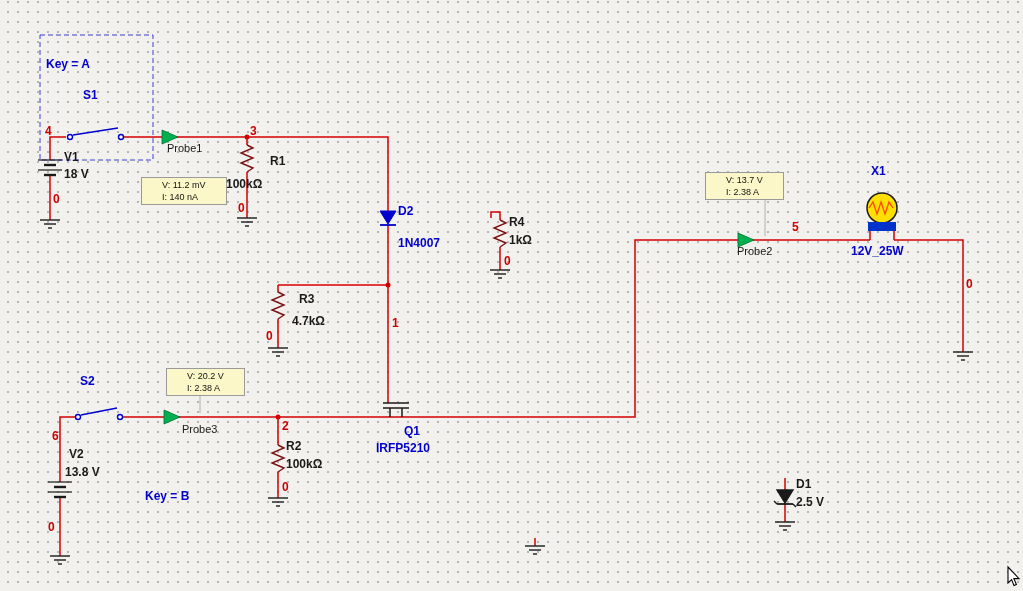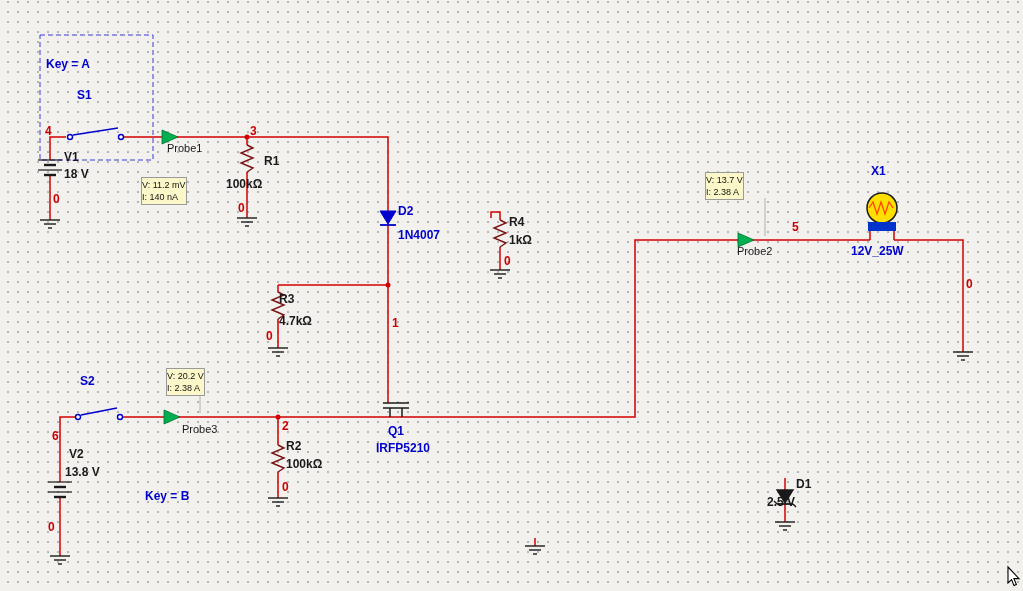--- a/index.html
+++ b/index.html
@@ -11,21 +11,21 @@
     font-family:"Liberation Sans",sans-serif;
   }
   svg.layer{position:absolute;left:0;top:0;}
   .lbl{position:absolute;font:bold 12px "Liberation Sans",sans-serif;color:#1a1a1a;white-space:nowrap;z-index:3;}
   .blue{color:#0000cc;}
   .red{color:#cc0000;}
   .plain{font-weight:400;font-size:11px;color:#1a1a1a;}
   .tip{
     position:absolute;background:#fbf7c8;border:1px solid #9a9a9a;
     font:400 9px/12px "Liberation Sans",sans-serif;color:#111;
-    padding:1px 0;white-space:nowrap;z-index:4;
+    padding:1px 20px;white-space:nowrap;z-index:4;
   }
 </style>
 </head>
 <body>
 
 <div class="canvas">
 
   <svg class="layer" width="1023" height="591" viewBox="0 0 1023 591">
 
     <rect x="40" y="35" width="113" height="125" fill="none" stroke="#3c3cd8" stroke-width="1" stroke-dasharray="5,3"></rect>
@@ -181,48 +181,48 @@
       <polygon points="738,233 738,247 754,240"></polygon>
       <polygon points="164,410 164,424 180,417"></polygon>
     </g>
 
     <g>
       <polygon points="1008,567 1008,583 1011.6,579.6 1014,585.6 1016.4,584.5 1013.9,578.6 1019,578.6" fill="#ffffff" stroke="#000000" stroke-width="1.1"></polygon>
     </g>
   </svg>
 
   <span class="lbl blue" style="left:46px;top:57px">Key = A</span>
-  <span class="lbl blue" style="left:77px;top:88px">S1</span>
+  <span class="lbl blue" style="left:83px;top:88px">S1</span>
   <span class="lbl red" style="left:45px;top:124px">4</span>
 
   <span class="lbl" style="left:64px;top:150px">V1</span>
   <span class="lbl" style="left:64px;top:167px">18 V</span>
   <span class="lbl red" style="left:53px;top:192px">0</span>
 
   <span class="lbl plain" style="left:167px;top:142px">Probe1</span>
   <span class="lbl red" style="left:250px;top:124px">3</span>
 
-  <span class="lbl" style="left:264px;top:154px">R1</span>
+  <span class="lbl" style="left:270px;top:154px">R1</span>
   <span class="lbl" style="left:226px;top:177px">100kΩ</span>
   <span class="lbl red" style="left:238px;top:201px">0</span>
 
   <div class="tip" style="left:141px;top:177px">
     <div>V: 11.2 mV</div>
     <div>I: 140 nA</div>
   </div>
 
   <span class="lbl blue" style="left:398px;top:204px">D2</span>
-  <span class="lbl blue" style="left:398px;top:228px">1N4007</span>
+  <span class="lbl blue" style="left:398px;top:236px">1N4007</span>
 
   <span class="lbl" style="left:509px;top:215px">R4</span>
   <span class="lbl" style="left:509px;top:233px">1kΩ</span>
   <span class="lbl red" style="left:504px;top:254px">0</span>
 
-  <span class="lbl" style="left:279px;top:292px">R3</span>
-  <span class="lbl" style="left:279px;top:314px">4.7kΩ</span>
+  <span class="lbl" style="left:299px;top:292px">R3</span>
+  <span class="lbl" style="left:292px;top:314px">4.7kΩ</span>
   <span class="lbl red" style="left:266px;top:329px">0</span>
 
   <span class="lbl red" style="left:392px;top:316px">1</span>
 
   <div class="tip" style="left:705px;top:172px">
     <div>V: 13.7 V</div>
     <div>I: 2.38 A</div>
   </div>
 
   <span class="lbl blue" style="left:871px;top:164px">X1</span>
@@ -235,28 +235,28 @@
 
   <div class="tip" style="left:166px;top:368px">
     <div>V: 20.2 V</div>
     <div>I: 2.38 A</div>
   </div>
 
   <span class="lbl red" style="left:52px;top:429px">6</span>
   <span class="lbl plain" style="left:182px;top:423px">Probe3</span>
   <span class="lbl red" style="left:282px;top:419px">2</span>
 
-  <span class="lbl blue" style="left:388px;top:424px">Q1</span>
+  <span class="lbl blue" style="left:404px;top:424px">Q1</span>
   <span class="lbl blue" style="left:376px;top:441px">IRFP5210</span>
 
   <span class="lbl" style="left:286px;top:439px">R2</span>
   <span class="lbl" style="left:286px;top:457px">100kΩ</span>
   <span class="lbl red" style="left:282px;top:480px">0</span>
 
   <span class="lbl" style="left:69px;top:447px">V2</span>
   <span class="lbl" style="left:65px;top:465px">13.8 V</span>
   <span class="lbl blue" style="left:145px;top:489px">Key = B</span>
   <span class="lbl red" style="left:48px;top:520px">0</span>
 
   <span class="lbl" style="left:796px;top:477px">D1</span>
-  <span class="lbl" style="left:767px;top:495px">2.5 V</span>
+  <span class="lbl" style="left:796px;top:495px">2.5 V</span>
 
 </div>
 
 </body></html>

